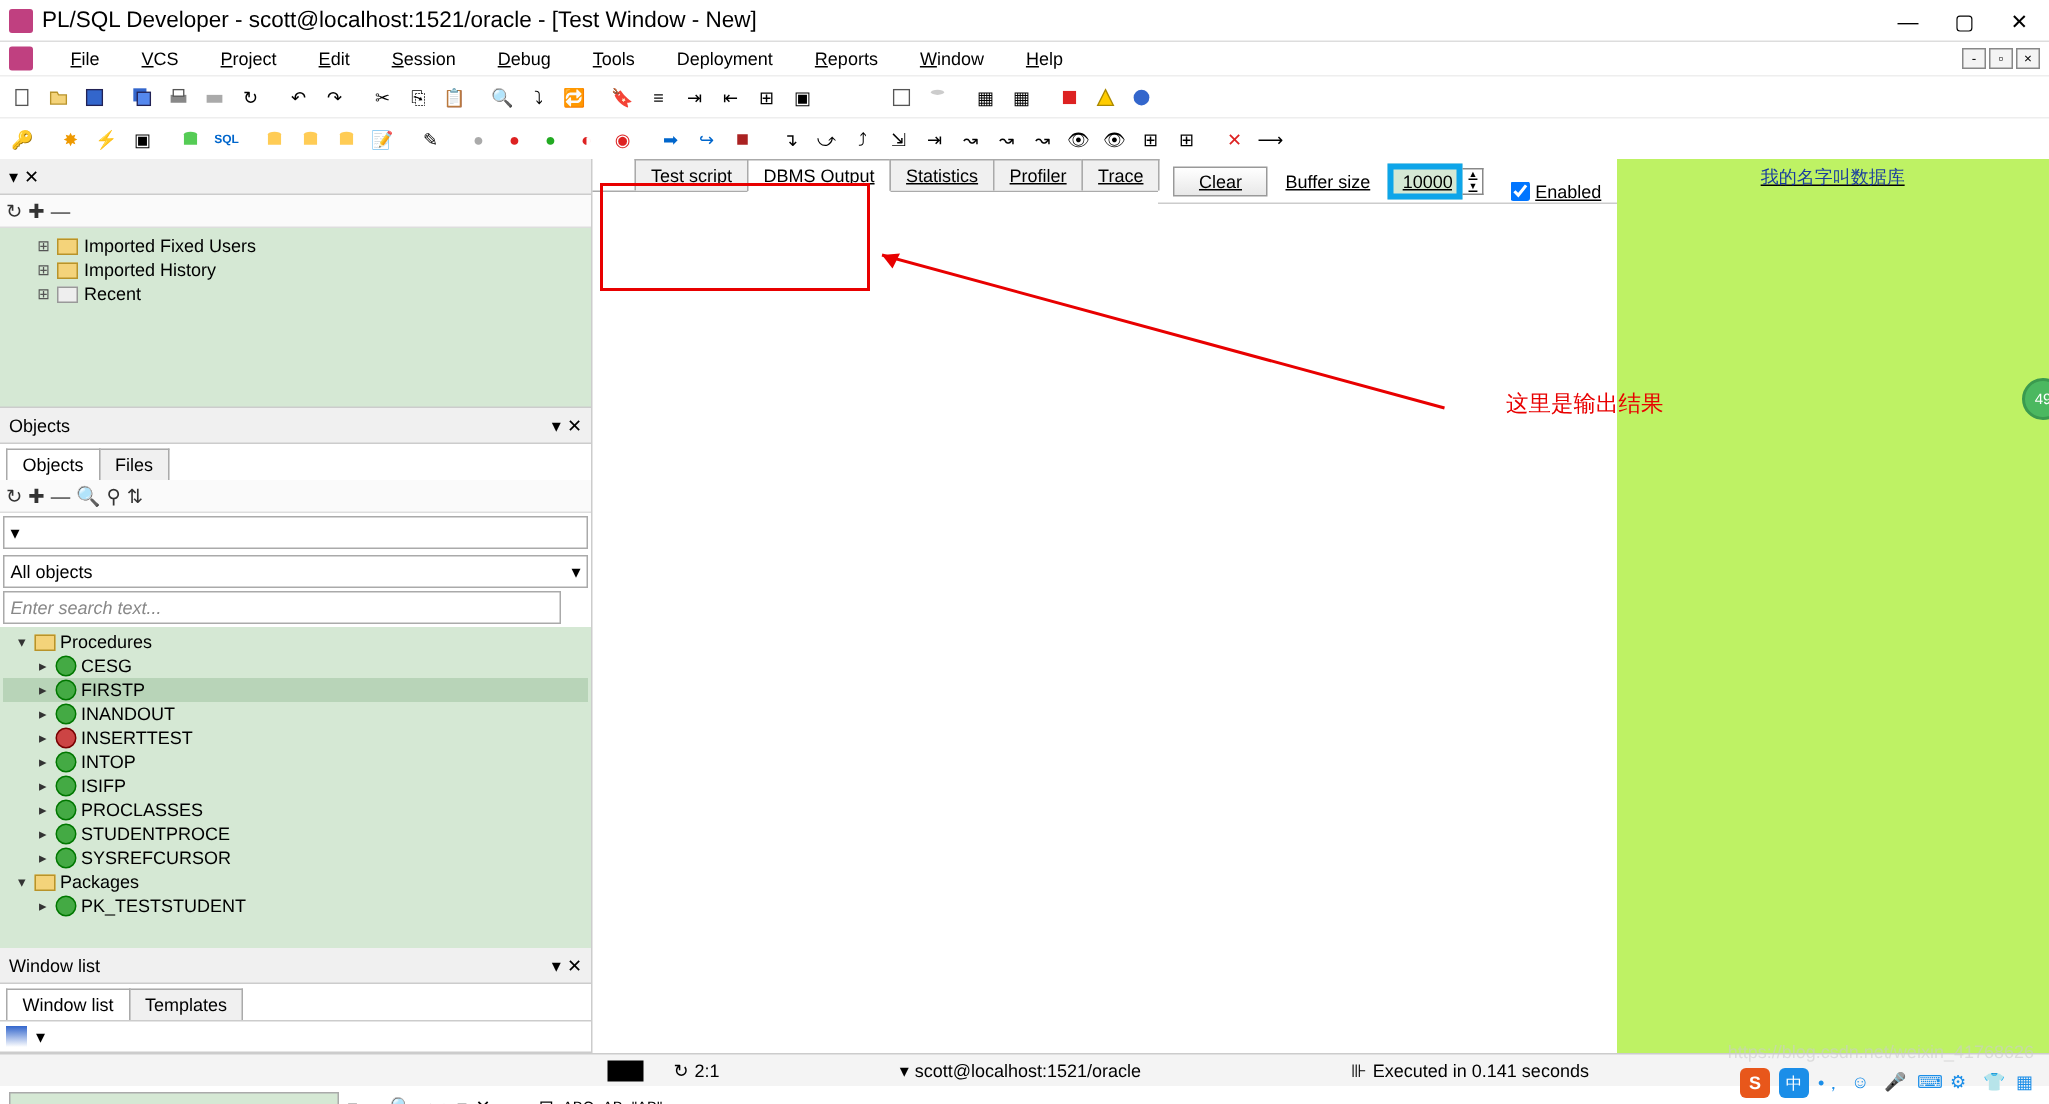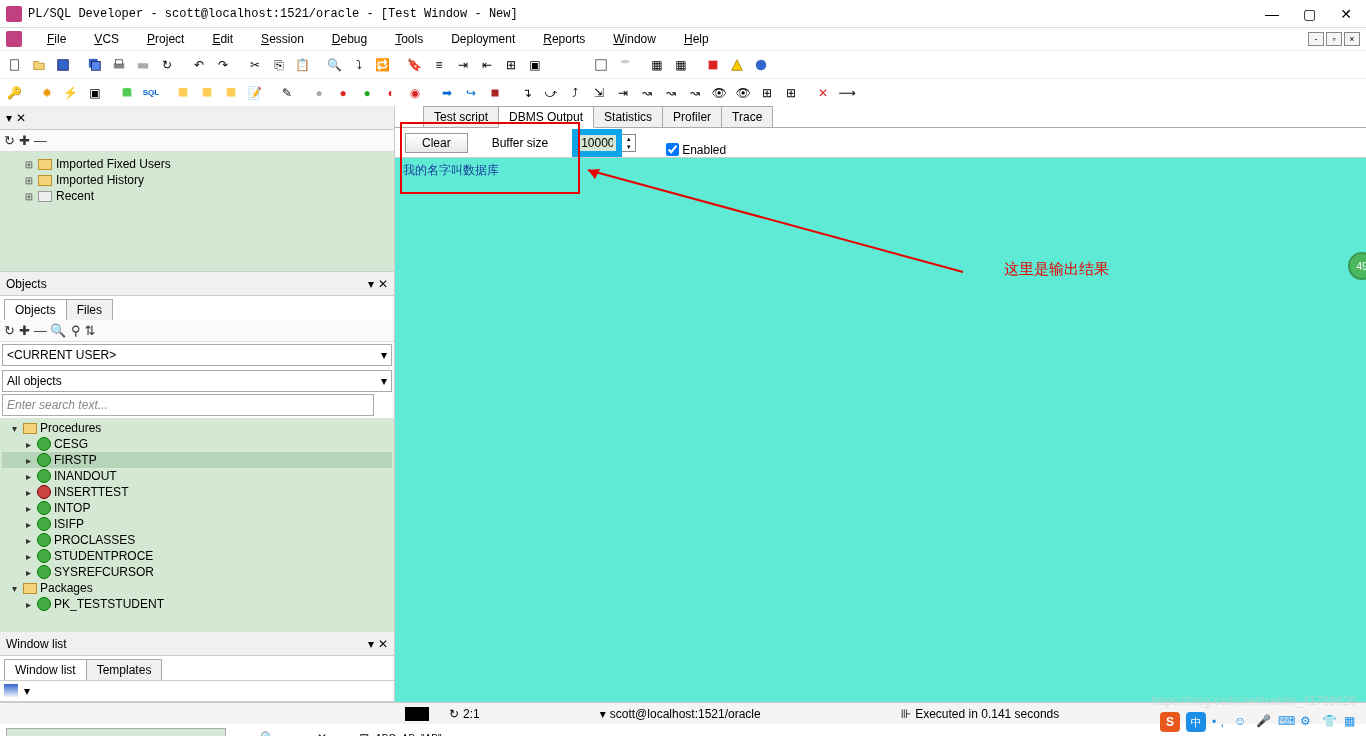--- a/index.html
+++ b/index.html
@@ -1,20 +1,20 @@
 <!DOCTYPE html>
 <html><head>
 <meta charset="utf-8">
 <style>
 * { box-sizing: border-box; margin: 0; padding: 0; font-family: "Segoe UI", Tahoma, sans-serif; font-size: 12px; }
 body { width: 1366px; height: 736px; background: #fff; overflow: hidden; position: relative; }
 
 .titlebar { height: 28px; display: flex; align-items: center; padding: 0 6px; border-bottom: 1px solid #ddd; }
 .titlebar .app-icon { width: 16px; height: 16px; background: #c04080; border-radius: 2px; margin-right: 6px; }
-.titlebar .title-text { flex: 1; color: #000; font-size: 12px; font-family: Liberation Mono, monospace; }
+.titlebar .title-text { flex: 1; color: #000; font-size: 15px; }
 .win-controls { display: flex; gap: 24px; padding-right: 8px; }
 .win-controls span { font-size: 14px; cursor: default; }
 
 .menubar { height: 22px; display: flex; align-items: center; padding: 0 6px; gap: 14px; }
 .menubar .menu-item { padding: 2px 7px; cursor: default; }
 .menubar .menu-item u { text-decoration: underline; }
 .mdi-controls { margin-left: auto; display: flex; gap: 2px; }
 .mdi-controls span { width: 16px; height: 14px; border: 1px solid #888; display: inline-flex; align-items: center; justify-content: center; font-size: 9px; background: #f4f4f4; }
 
 .toolbar { height: 28px; display: flex; align-items: center; padding: 0 4px; gap: 2px; border-top: 1px solid #eee; }
@@ -49,34 +49,34 @@
 .ot-indent { display: inline-block; }
 .ot-exp { width: 11px; height: 11px; display: inline-flex; align-items: center; justify-content: center; font-size: 10px; color: #333; }
 .ot-proc-icon { width: 14px; height: 14px; border-radius: 50%; background: #4a4; border: 1px solid #070; display: inline-block; position: relative; }
 .ot-proc-icon.broken { background: #c44; border-color: #700; }
 .ot-folder { width: 14px; height: 11px; background: #f4d37a; border: 1px solid #b8932a; display: inline-block; }
 
 .tab-strip { height: 24px; display: flex; align-items: flex-end; padding: 2px 4px 0 4px; background: #fafafa; }
 .tab { padding: 3px 10px; border: 1px solid #aaa; border-bottom: none; background: #f0f0f0; margin-right: -1px; cursor: default; }
 .tab.active { background: #fff; position: relative; z-index: 1; }
 
-.right-panel { flex: 1; display: flex; flex-direction: column; }
+.right-panel { flex: 1; display: flex; flex-direction: row; text-decoration: underline; }
 .output-tabs { height: 22px; display: flex; align-items: flex-end; border-bottom: 1px solid #aaa; padding-left: 28px; }
 .out-tab { padding: 3px 10px; border: 1px solid #aaa; border-bottom: none; margin-right: -1px; background: #f0f0f0; cursor: default; }
 .out-tab.active { background: #fff; border-bottom: 1px solid #fff; margin-bottom: -1px; }
 
-.output-toolbar { height: 30px; display: flex; align-items: center; gap: 24px; padding: 0 10px; border-bottom: 1px solid #ccc; position: relative; }
+.output-toolbar { height: 30px; display: flex; align-items: center; gap: 12px; padding: 0 10px; border-bottom: 1px solid #ccc; position: relative; }
 .btn-clear { padding: 2px 16px; border: 1px solid #999; background: linear-gradient(#fff,#e8e8e8); cursor: default; }
-.buf-input { width: 50px; border: 6px solid #0ea5e9; padding: 1px 3px; background: #d5e8d4; text-align: right; }
+.buf-input { width: 50px; border: 4px solid #0ea5e9; padding: 1px 3px; background: #d5e8d4; text-align: right; }
 .spinner { width: 14px; height: 18px; border: 1px solid #888; display: flex; flex-direction: column; border-left: none; }
 .spinner span { flex: 1; font-size: 6px; text-align: center; line-height: 8px; }
 .enabled-chk { display: flex; align-items: center; gap: 3px; margin-left: 6px; margin-top: 14px; }
 .enabled-chk input { width: 13px; height: 13px; }
 
-.output-area { flex: 1; background: #5eead4; padding: 4px 8px; color: #1a3d9e; position: relative; }
+.output-area { flex: 1; background: #bef264; padding: 4px 8px; color: #1a3d9e; position: relative; text-align: center; }
 
 .red-box { position: absolute; border: 2px solid #e80000; pointer-events: none; }
 .red-arrow-line { position: absolute; pointer-events: none; }
 .red-text { position: absolute; color: #e80000; font-size: 15px; }
 
 .statusbar { height: 22px; display: flex; align-items: center; border-top: 1px solid #ccc; background: #f4f4f4; font-size: 11px; }
 .status-seg { padding: 0 10px; display: flex; align-items: center; gap: 4px; }
 .status-black { width: 24px; height: 14px; background: #000; }
 .findbar2 { height: 28px; display: flex; align-items: center; padding: 0 6px; gap: 6px; background: #fff; }
 .find-input { width: 220px; height: 20px; border: 1px solid #aaa; background: #d5e8d4; }
@@ -320,21 +320,20 @@
     </div>
     <div class="panel-toolbar">
       <span>↻</span>
       <span>✚</span>
       <span>—</span>
       <span>🔍</span>
       <span>⚲</span>
       <span>⇅</span>
     </div>
     <div class="objects-dd">
-      <span>&lt;CURRENT USER&gt;</span>
         <span>▾</span>
     </div>
     <div class="objects-dd">
       <span>All objects</span>
         <span>▾</span>
     </div>
     <div class="objects-search">
       <span>Enter search text...</span>
     </div>
     <div class="obj-tree" id="obj-tree">

